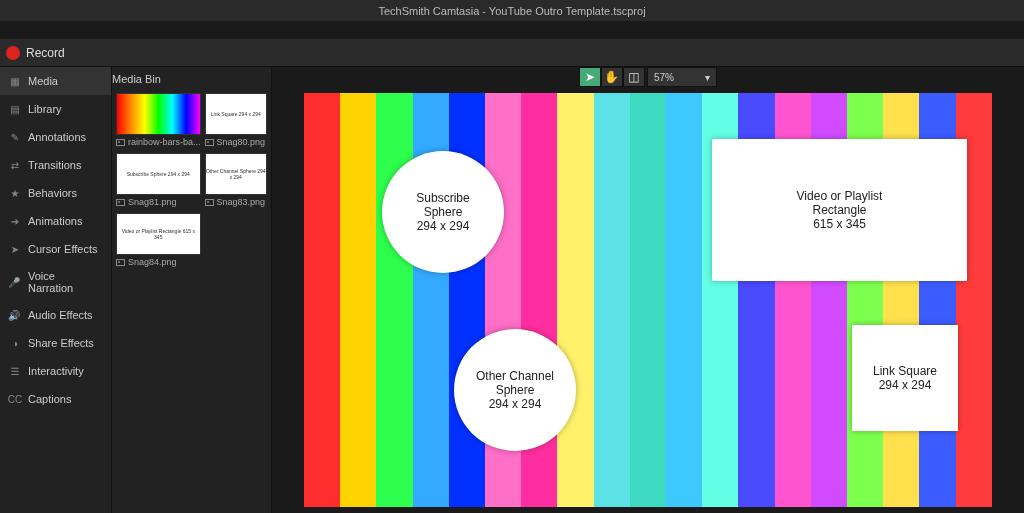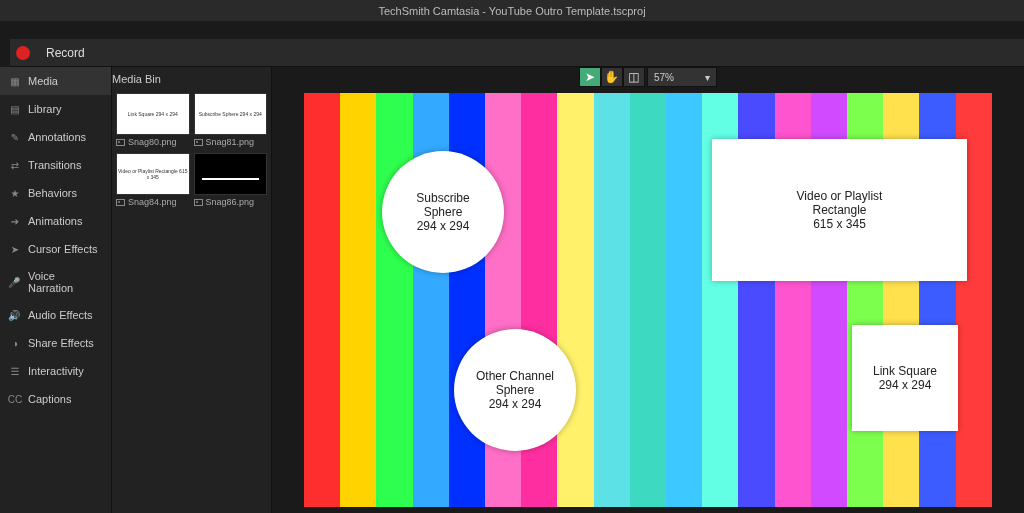--- a/index.html
+++ b/index.html
@@ -1,21 +1,21 @@
 <!DOCTYPE html>
 <html><head>
 <meta charset="utf-8">
 <style>
   * { box-sizing: border-box; margin: 0; padding: 0; }
   body { font-family: Arial, sans-serif; background: #1a1a1a; color: #ccc; width: 1024px; height: 513px; overflow: hidden; font-size: 11px; }
   .menubar { height: 18px; background: #2a2a2a; display: flex; align-items: center; padding: 0 4px; gap: 12px; font-size: 11px; color: #aaa; }
   .menubar span { cursor: pointer; }
   .title-row { height: 21px; background: #2a2a2a; display: flex; align-items: center; justify-content: center; font-size: 11px; color: #bbb; position: relative; top: -18px; pointer-events: none; }
   .title-row-inner { pointer-events: auto; }
-  .record-row { height: 28px; background: #2a2a2a; border-bottom: 1px solid #111; display: flex; align-items: center; padding: 0 6px; gap: 16px; margin-left: 10px; }
+  .record-row { height: 28px; background: #2a2a2a; border-bottom: 1px solid #111; display: flex; align-items: center; padding: 0 6px; gap: 6px; }
   .record-dot { width: 14px; height: 14px; border-radius: 50%; background: #d22; }
   .record-label { color: #ddd; font-size: 12px; }
   .main { display: flex; height: 467px; }
   .sidebar { width: 112px; background: #222; border-right: 1px solid #111; display: flex; flex-direction: column; }
   .side-item { display: flex; align-items: center; gap: 6px; padding: 7px 8px; font-size: 11px; color: #ccc; cursor: pointer; }
   .side-item.active { background: #333; }
   .side-icon { width: 14px; height: 14px; display: flex; align-items: center; justify-content: center; font-size: 10px; color: #888; }
   .bin-panel { width: 160px; background: #222; border-right: 1px solid #111; display: flex; flex-direction: column; position: relative; }
   .bin-title { padding: 6px 0; font-size: 11px; color: #ccc; background: #222; }
   .bin-grid { display: grid; grid-template-columns: 1fr 1fr; gap: 4px; padding: 2px 4px; }
@@ -119,50 +119,59 @@
     <div class="side-item">
         <span class="side-icon">CC</span>
         <span>Captions</span>
       </div>
   </div>
 
   <div class="bin-panel">
     <div class="bin-title">Media Bin</div>
     <div class="bin-grid">
       <div class="bin-item">
+        <div class="bin-thumb rainbow"></div>
+        <div class="bin-cap">
+            <span class="img-ic"></span>
+            <span>rainbow-bars-ba...</span>
+          </div>
+      </div>
+      <div class="bin-item">
         <div class="bin-thumb">Link Square
 294 x 294</div>
         <div class="bin-cap">
             <span class="img-ic"></span>
             <span>Snag80.png</span>
           </div>
       </div>
       <div class="bin-item">
         <div class="bin-thumb">Subscribe
 Sphere
 294 x 294</div>
         <div class="bin-cap">
             <span class="img-ic"></span>
             <span>Snag81.png</span>
           </div>
       </div>
       <div class="bin-item">
+        <div class="bin-thumb">Other Channel
+Sphere
+294 x 294</div>
+        <div class="bin-cap">
+            <span class="img-ic"></span>
+            <span>Snag83.png</span>
+          </div>
+      </div>
+      <div class="bin-item">
         <div class="bin-thumb">Video or Playlist
 Rectangle
 615 x 345</div>
         <div class="bin-cap">
             <span class="img-ic"></span>
             <span>Snag84.png</span>
-          </div>
-      </div>
-      <div class="bin-item">
-        <div class="bin-thumb dark"></div>
-        <div class="bin-cap">
-            <span class="img-ic"></span>
-            <span>Snag86.png</span>
           </div>
       </div>
     </div>
     <div class="bin-bottom">
       <div class="bin-plus">+</div>
       <div class="bin-views">
         <span></span>
         <span></span>
       </div>
     </div>

